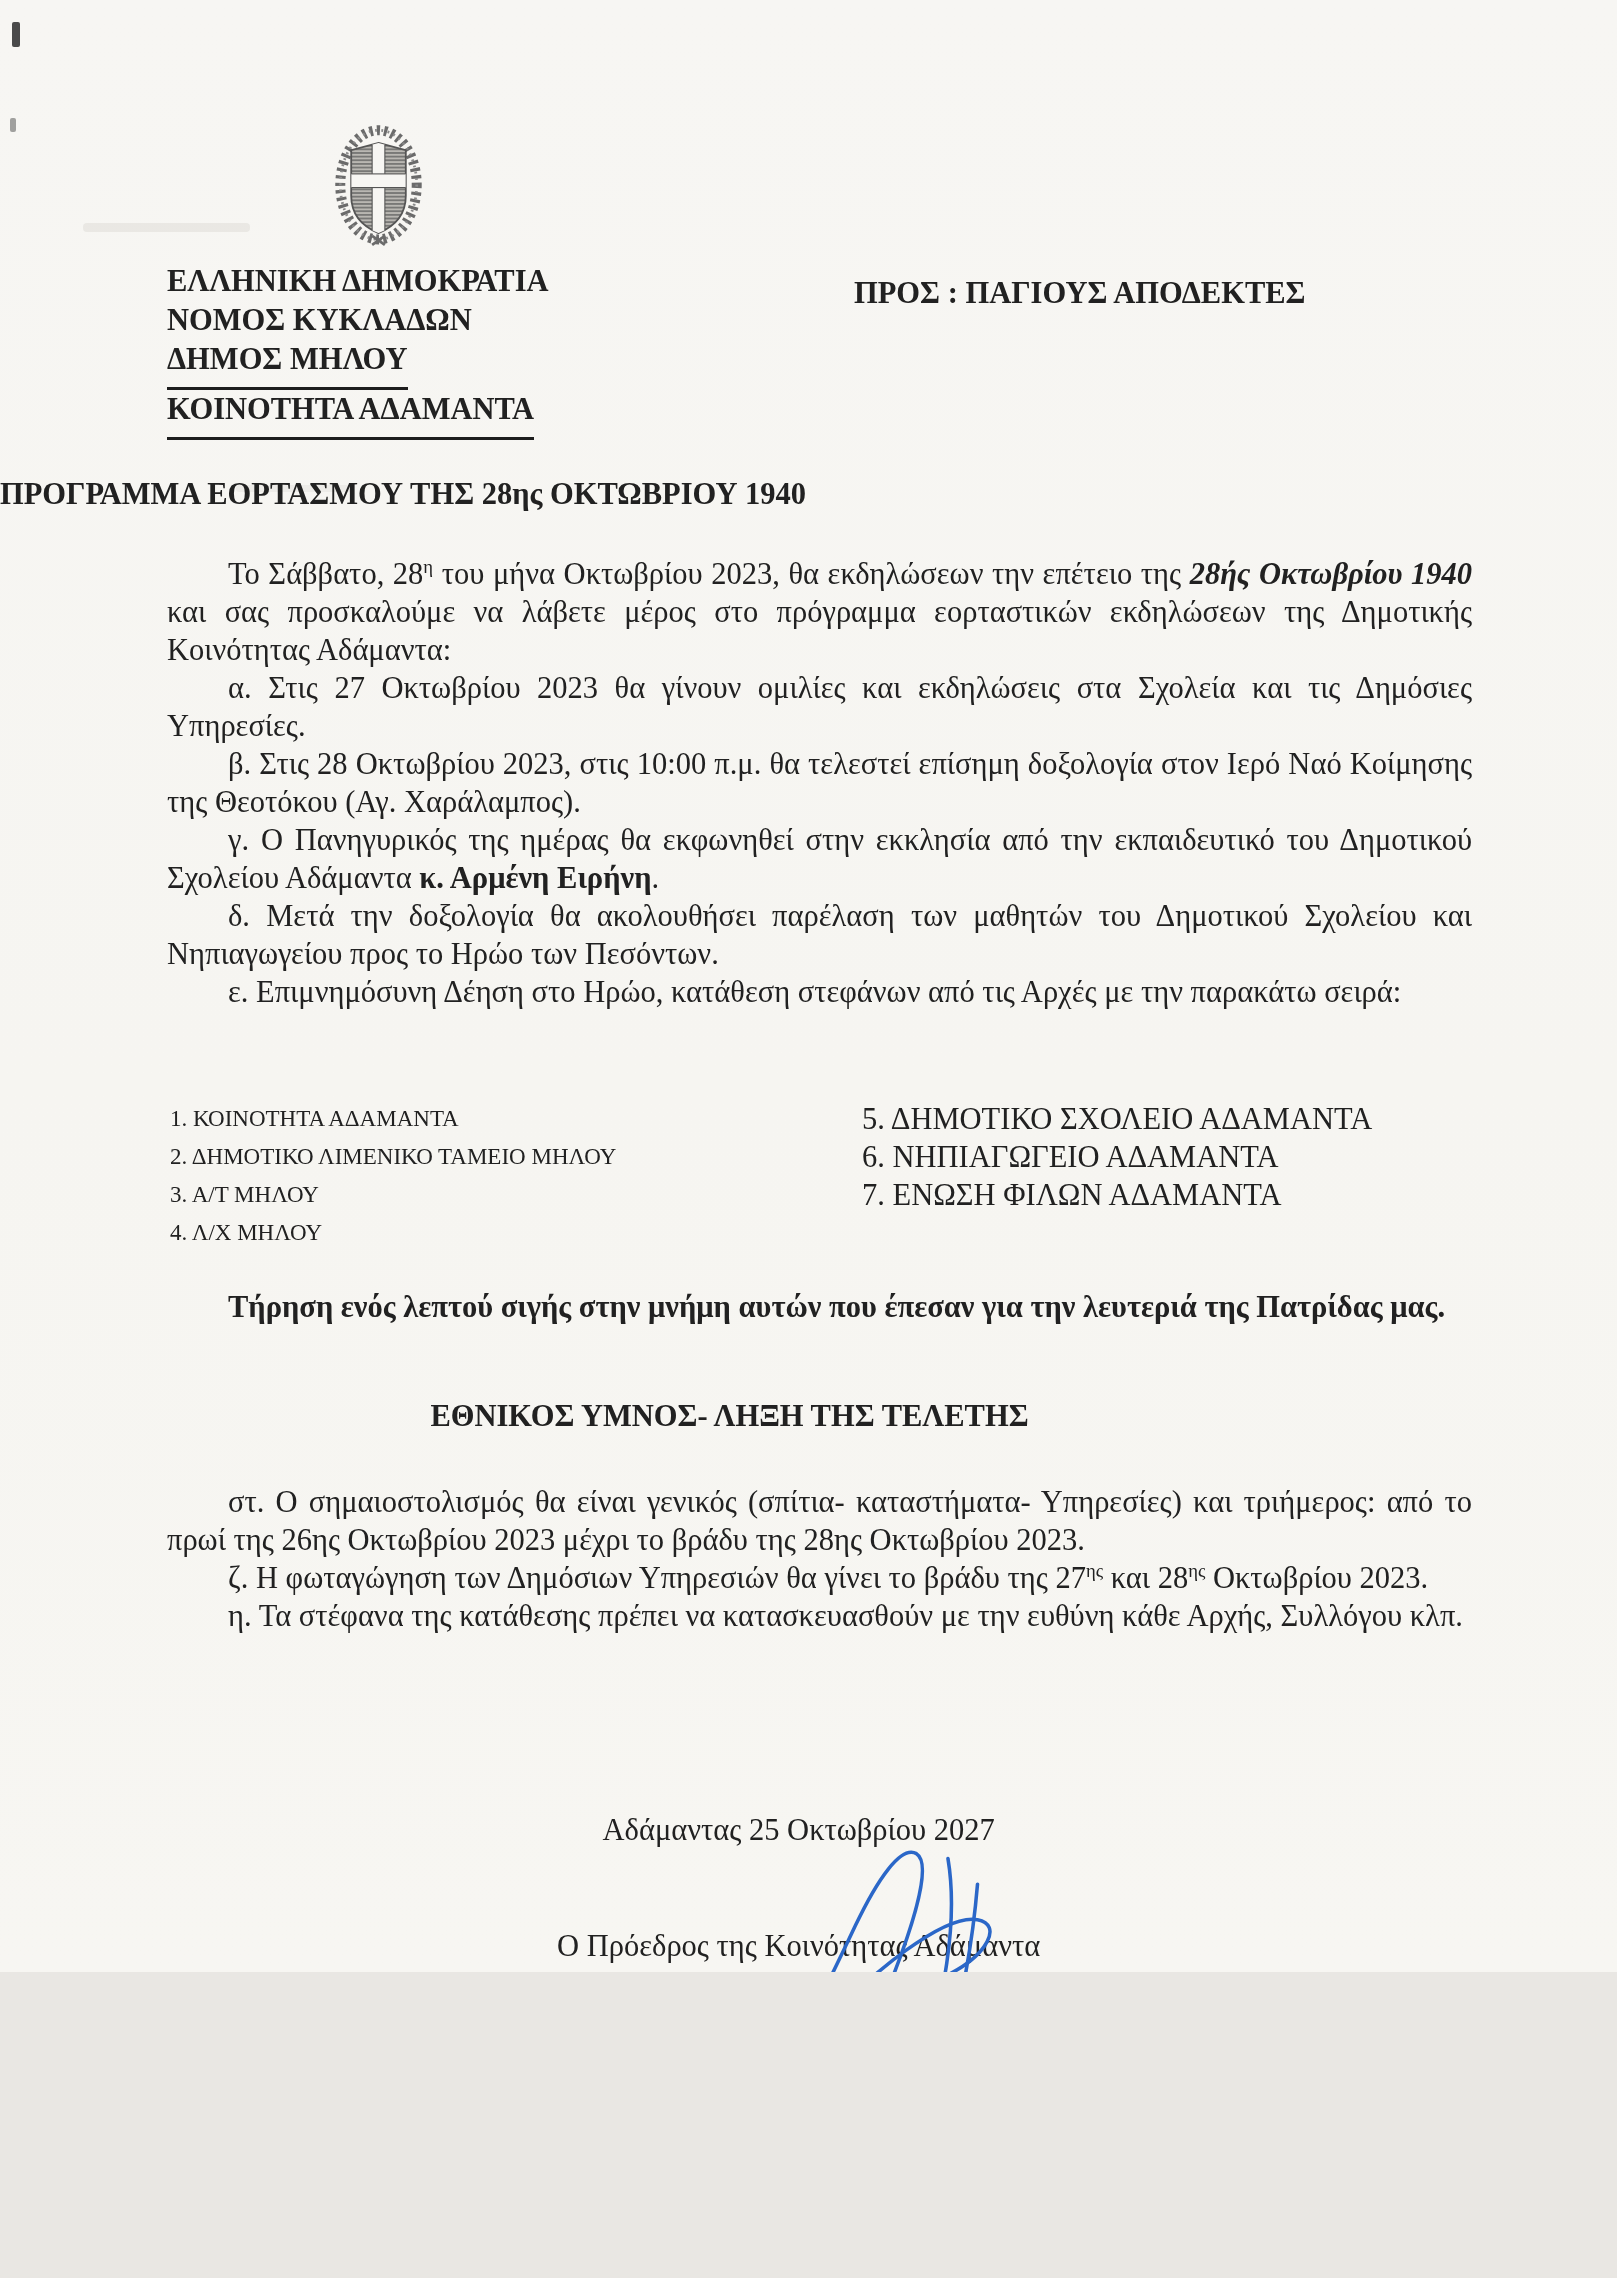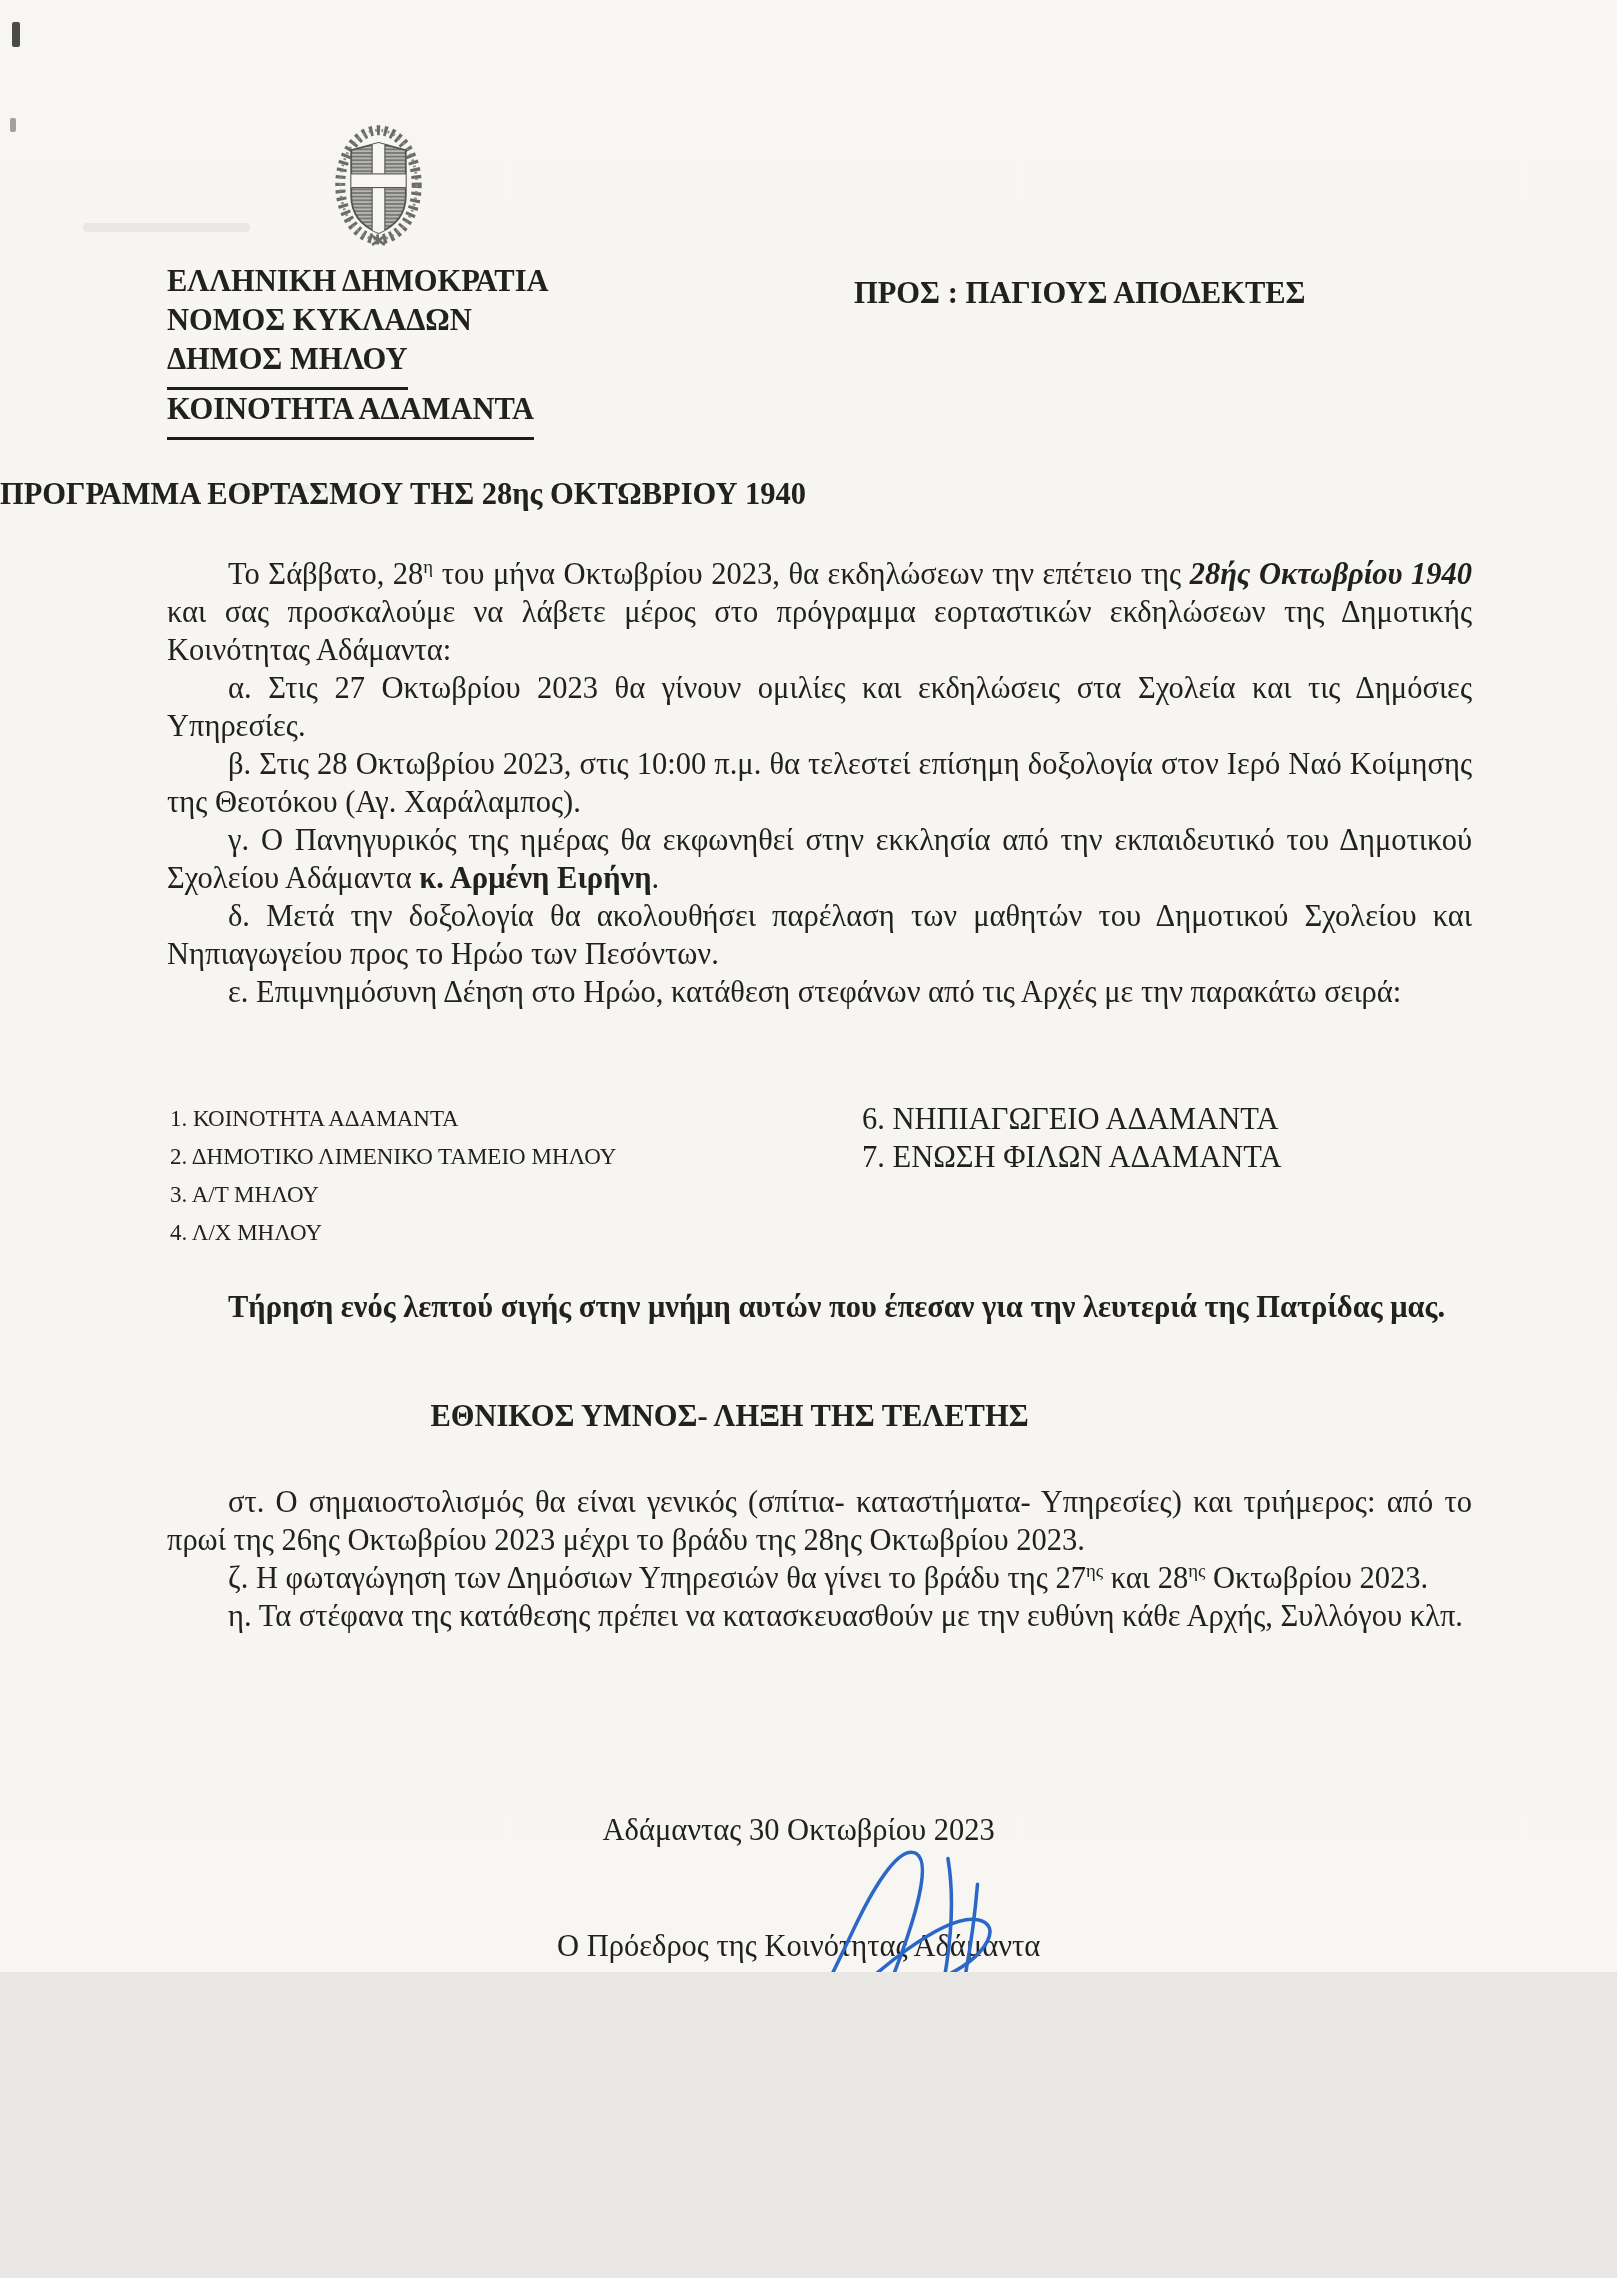--- a/index.html
+++ b/index.html
@@ -107,35 +107,36 @@
     <p class="para">ε. Επιμνημόσυνη Δέηση στο Ηρώο, κατάθεση στεφάνων από τις Αρχές με την παρακάτω σειρά:</p>
   </div>
 
   <div class="list-left">
     <div>1. ΚΟΙΝΟΤΗΤΑ ΑΔΑΜΑΝΤΑ</div>
     <div>2. ΔΗΜΟΤΙΚΟ ΛΙΜΕΝΙΚΟ ΤΑΜΕΙΟ ΜΗΛΟΥ</div>
     <div>3. Α/Τ ΜΗΛΟΥ</div>
     <div>4. Λ/Χ ΜΗΛΟΥ</div>
   </div>
   <div class="list-right">
+    <div>5. ΔΗΜΟΤΙΚΟ ΣΧΟΛΕΙΟ ΑΔΑΜΑΝΤΑ</div>
     <div>6. ΝΗΠΙΑΓΩΓΕΙΟ ΑΔΑΜΑΝΤΑ</div>
     <div>7. ΕΝΩΣΗ ΦΙΛΩΝ ΑΔΑΜΑΝΤΑ</div>
   </div>
 
   <p class="silence">Τήρηση ενός λεπτού σιγής στην μνήμη αυτών που έπεσαν για την λευτεριά της Πατρίδας μας.</p>
 
   <div class="anthem">ΕΘΝΙΚΟΣ ΥΜΝΟΣ- ΛΗΞΗ ΤΗΣ ΤΕΛΕΤΗΣ</div>
 
   <div class="body-block closing">
     <p class="para">στ. Ο σημαιοστολισμός θα είναι γενικός (σπίτια- καταστήματα- Υπηρεσίες) και τριήμερος: από το πρωί της 26ης Οκτωβρίου 2023 μέχρι το βράδυ της 28ης Οκτωβρίου 2023.</p>
     <p class="para"><span>ζ. Η φωταγώγηση των Δημόσιων Υπηρεσιών θα γίνει το βράδυ της 27</span><span class="sup">ης</span><span> και 28</span><span class="sup">ης</span><span> Οκτωβρίου 2023.</span></p>
     <p class="para">η. Τα στέφανα της κατάθεσης πρέπει να κατασκευασθούν με την ευθύνη κάθε Αρχής, Συλλόγου κλπ.</p>
   </div>
 
-  <div class="date-line">Αδάμαντας 30 Οκτωβρίου 2023</div>
+  <div class="date-line">Αδάμαντας 25 Οκτωβρίου 2027</div>
   <div class="role-line">Ο Πρόεδρος της Κοινότητας Αδάμαντα</div>
   <div class="name-line">ΜΩΡΑΪΤΗΣ ΣΤΑΥΡΟΣ</div>
 
   <svg class="signature" viewBox="0 0 660 340" aria-hidden="true">
     <g fill="none" stroke-width="3.6" stroke-linecap="round" stroke-linejoin="round">
       <path d="M95,245 C58,278 52,308 94,303 C140,297 176,232 238,100 C260,54 284,18 300,27 C318,38 292,112 272,162 C252,212 236,252 241,265 C250,282 282,264 312,230" stroke="#2b67c8"></path>
       <path d="M188,218 C258,142 330,88 362,94 C388,99 372,130 332,150 C272,180 242,216 252,246 C262,270 304,264 354,242 C424,210 540,196 592,212 C628,224 634,262 612,330" stroke="#2b67c8"></path>
       <path d="M332,32 C342,92 330,182 298,252" stroke="#2b67c8"></path>
       <path d="M362,58 C356,130 340,212 318,262" stroke="#2b67c8"></path>
       <path d="M150,192 C252,160 420,148 520,166" stroke="#2b67c8"></path>

